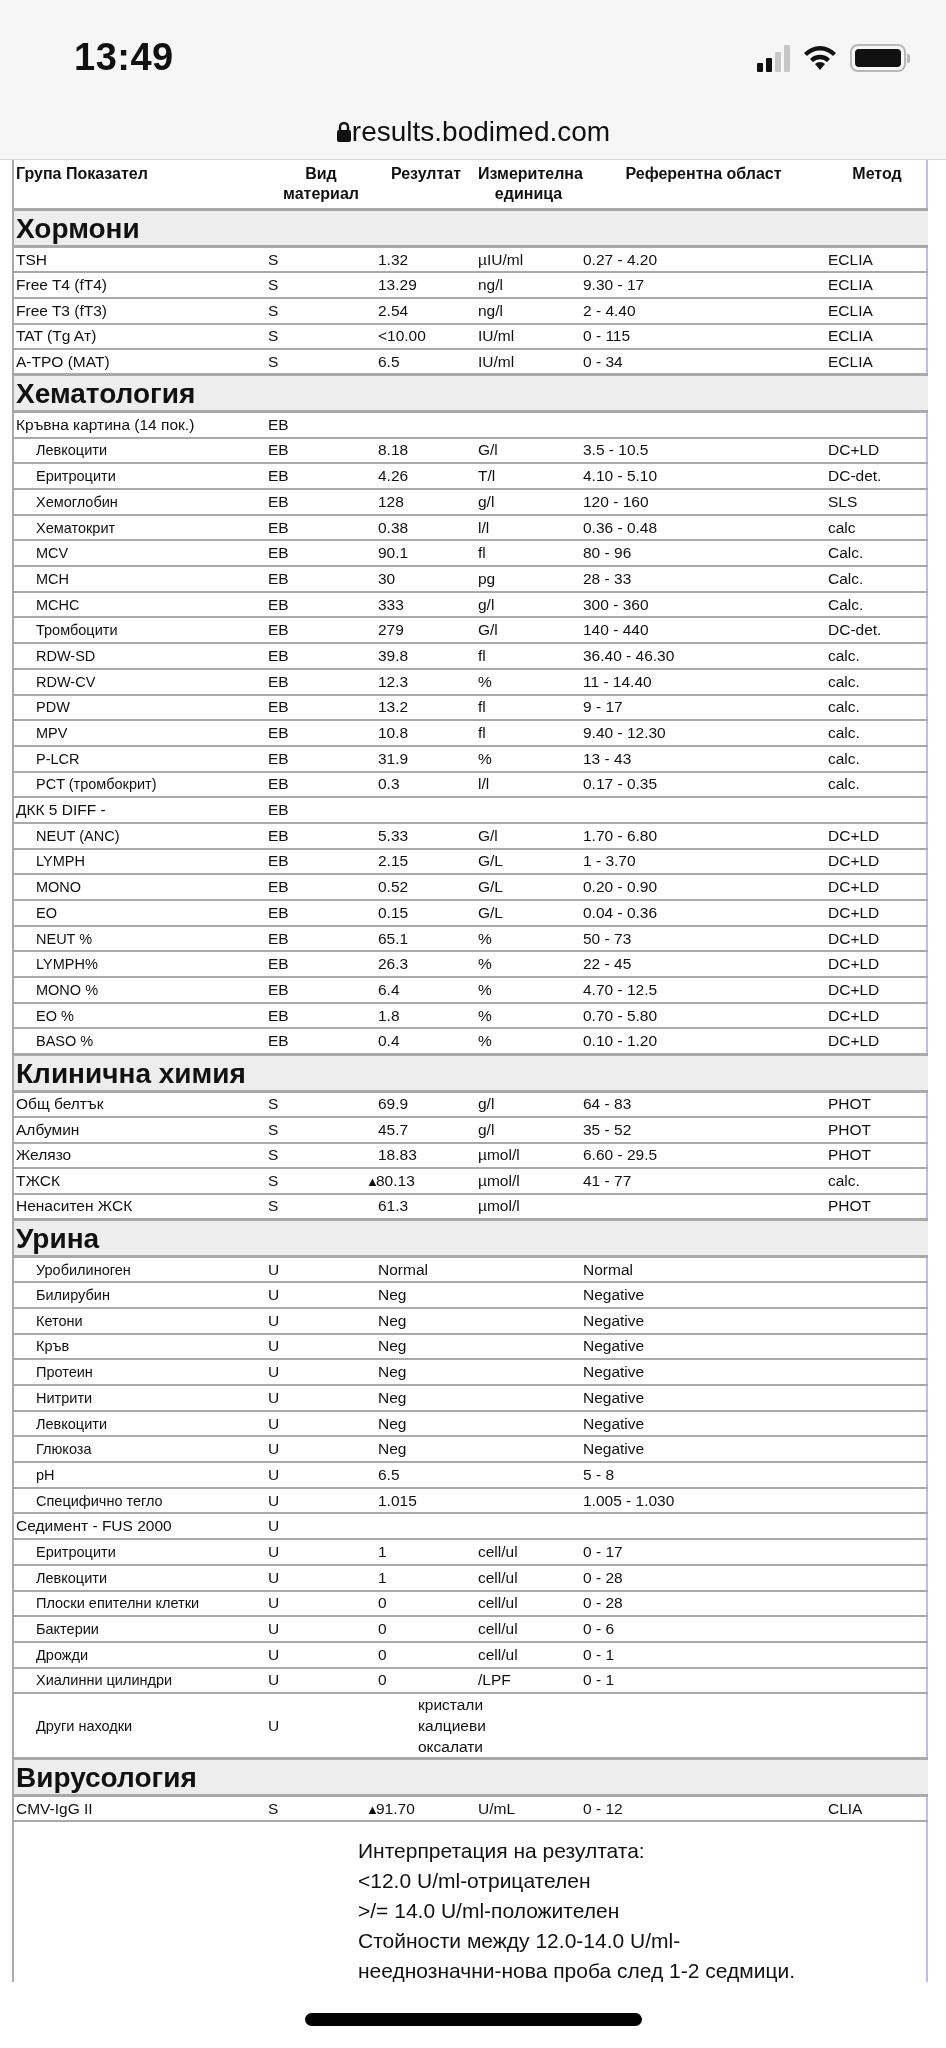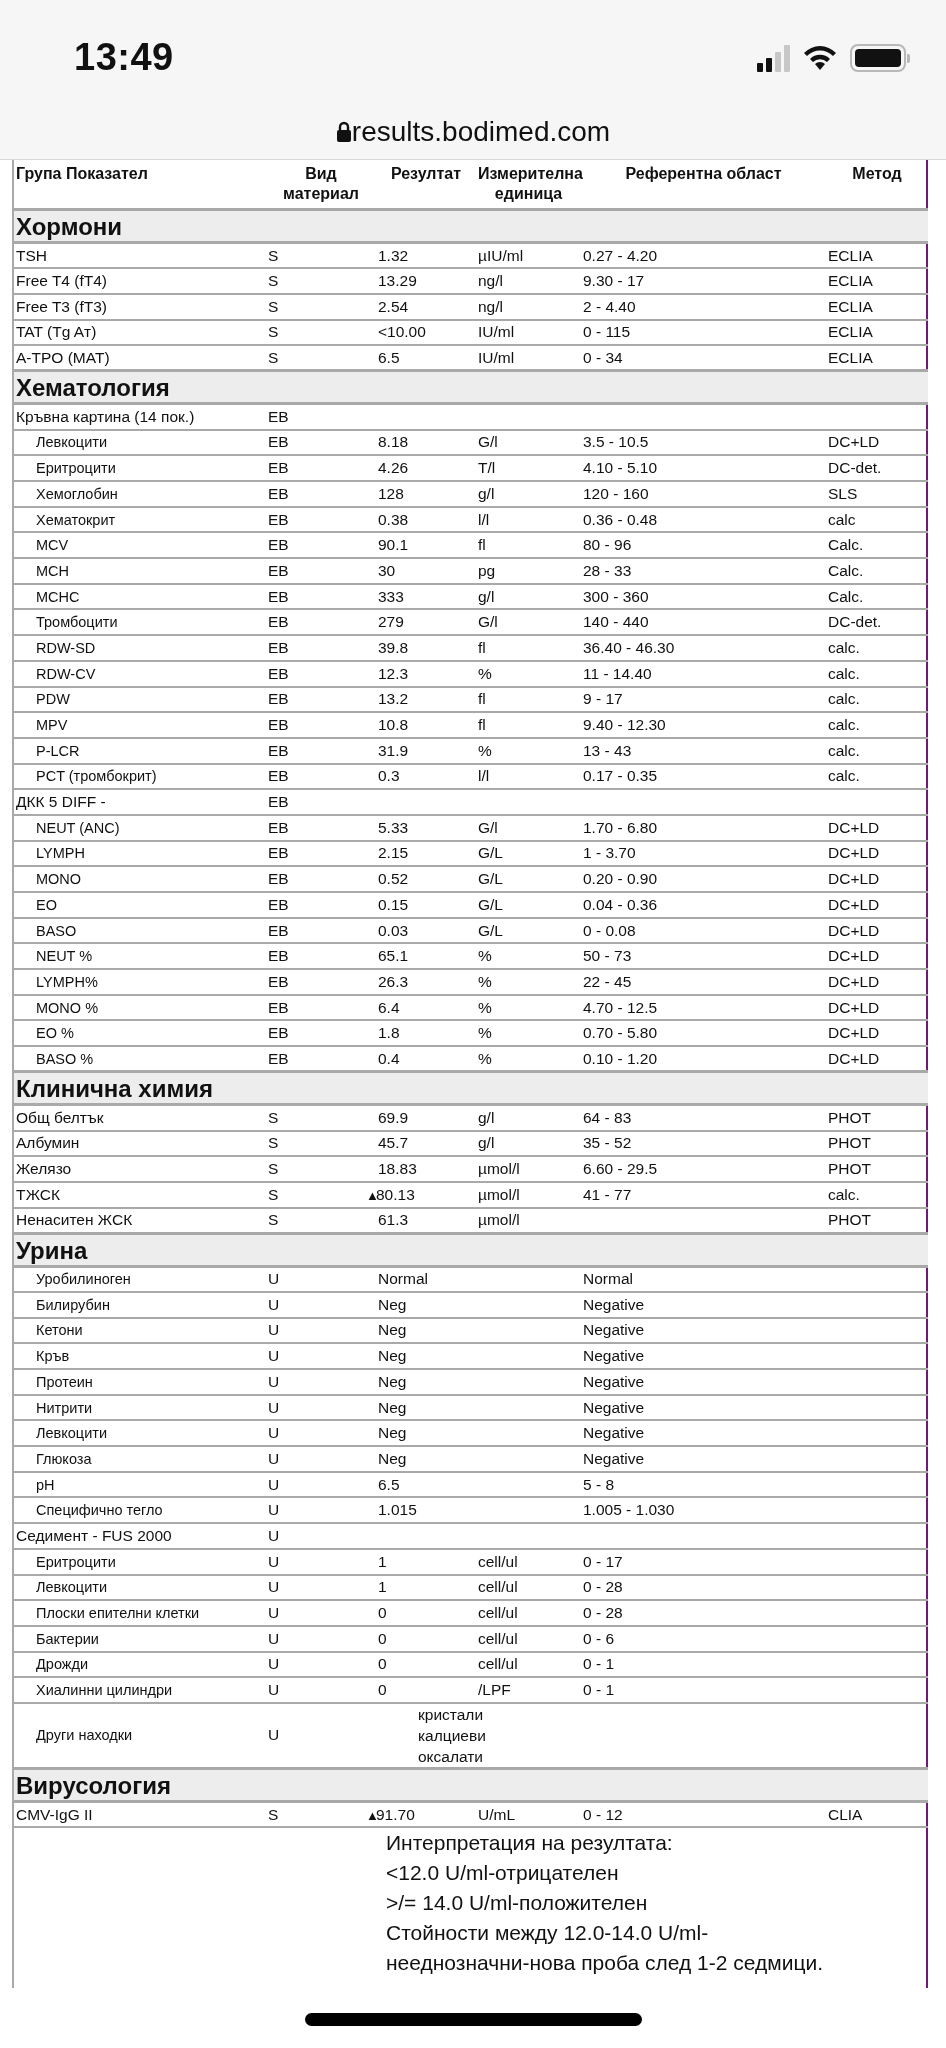--- a/index.html
+++ b/index.html
@@ -12,42 +12,42 @@
   .signal { display: flex; align-items: flex-end; gap: 3px; height: 28px; }
   .signal span { width: 6px; background: #111; border-radius: 1px; }
   .signal span.dim { background: #c7c7c7; }
   .battery { width: 56px; height: 28px; border: 2px solid #b8b8b8; border-radius: 8px; padding: 3px; position: relative; }
   .battery::after { content: ""; position: absolute; right: -6px; top: 8px; width: 3px; height: 9px; background: #b8b8b8; border-radius: 0 2px 2px 0; }
   .battery-fill { width: 100%; height: 100%; background: #111; border-radius: 4px; }
 
   .url-bar { position: absolute; left: 0; top: 105px; width: 946px; height: 55px; background: #f6f6f6; border-bottom: 1px solid #d8d8d8; display: flex; justify-content: center; align-items: center; }
   .url-text { font-family: "Liberation Sans", sans-serif; font-size: 28px; color: #111; }
 
-  .report { position: absolute; left: 12px; top: 160px; width: 916px; border-left: 2px solid #a9a9a9; border-right: 2px solid #701a75; }
+  .report { position: absolute; left: 12px; top: 160px; width: 916px; border-left: 2px solid #a9a9a9; border-right: 2px solid #c4b5fd; }
   table { width: 100%; border-collapse: collapse; table-layout: fixed; font-family: "Liberation Sans", "DejaVu Sans", sans-serif; }
   col.c-name { width: 252px; }
   col.c-mat { width: 110px; }
   col.c-res { width: 100px; }
   col.c-unit { width: 105px; }
   col.c-ref { width: 245px; }
   col.c-met { width: 102px; }
 
   thead th { font-size: 16px; font-weight: bold; text-align: center; vertical-align: top; padding: 4px 2px; height: 44px; border-bottom: 3px solid #a9a9a9; line-height: 20px; }
   thead th.left { text-align: left; }
 
-  tr.section td { background: #ededed; border-top: 3px solid #a9a9a9; border-bottom: 3px solid #a9a9a9; font-size: 24px; font-weight: bold; height: 32px; padding: 2px 12px 0 2px; margin-left: 8px; }
+  tr.section td { background: #ededed; border-top: 3px solid #a9a9a9; border-bottom: 3px solid #a9a9a9; font-size: 28px; font-weight: bold; height: 32px; padding: 2px 12px 0 2px; margin-left: 8px; }
 
   tr.row td { font-size: 15.5px; height: 25.7px; border-bottom: 2px solid #a9a9a9; padding: 0 2px; white-space: nowrap; vertical-align: middle; }
   tr.row td.name.sub { padding-left: 22px; font-size: 14.5px; }
   tr.row.tall td { height: 64px; }
   .multi { white-space: normal; line-height: 21px; display: block; margin-left: 40px; }
   .arrow { display: inline-block; width: 10px; margin-left: -12px; font-size: 13px; }
 
   .note-row { height: 160px; border-bottom: none; }
-  .note { font-size: 21px; line-height: 30px; padding: 0 0 0 344px; font-family: "Liberation Sans", sans-serif; color: #111; margin-left: 28px; }
+  .note { font-size: 21px; line-height: 30px; padding: 14px 0 0 344px; font-family: "Liberation Sans", sans-serif; color: #111; }
 
   .home-indicator { position: absolute; left: 305px; bottom: 22px; width: 337px; height: 13px; background: #000; border-radius: 7px; }
 </style>
 </head>
 <body>
 
 <div class="status-bar">
   <div class="clock">13:49</div>
   <div class="status-icons">
     <div class="signal">
@@ -296,28 +296,20 @@
         </tr>
         <tr class="row">
           <td class="name sub">EO</td>
           <td class="material">EB</td>
           <td class="result shift"><span>0.15</span></td>
           <td class="unit">G/L</td>
           <td class="reference">0.04 - 0.36</td>
           <td class="method">DC+LD</td>
         </tr>
         <tr class="row">
-          <td class="name sub">BASO</td>
-          <td class="material">EB</td>
-          <td class="result shift"><span>0.03</span></td>
-          <td class="unit">G/L</td>
-          <td class="reference">0 - 0.08</td>
-          <td class="method">DC+LD</td>
-        </tr>
-        <tr class="row">
           <td class="name sub">NEUT %</td>
           <td class="material">EB</td>
           <td class="result shift"><span>65.1</span></td>
           <td class="unit">%</td>
           <td class="reference">50 - 73</td>
           <td class="method">DC+LD</td>
         </tr>
         <tr class="row">
           <td class="name sub">LYMPH%</td>
           <td class="material">EB</td>

